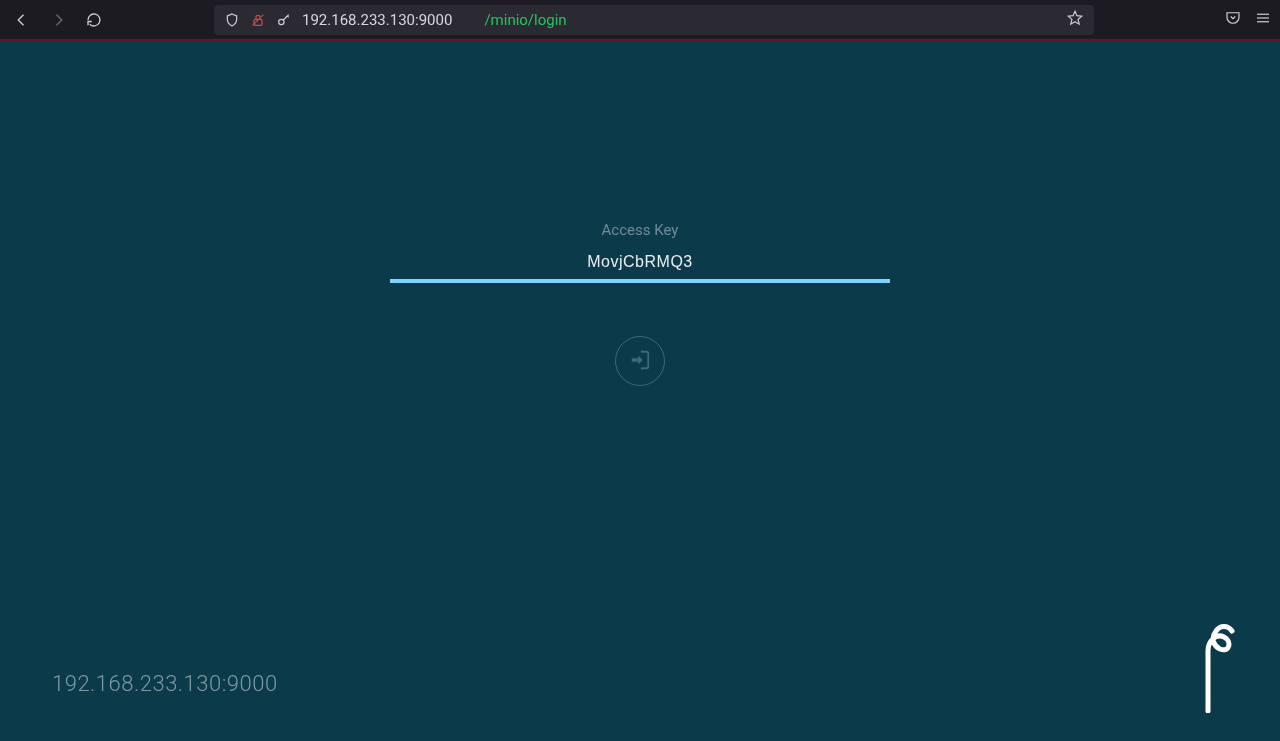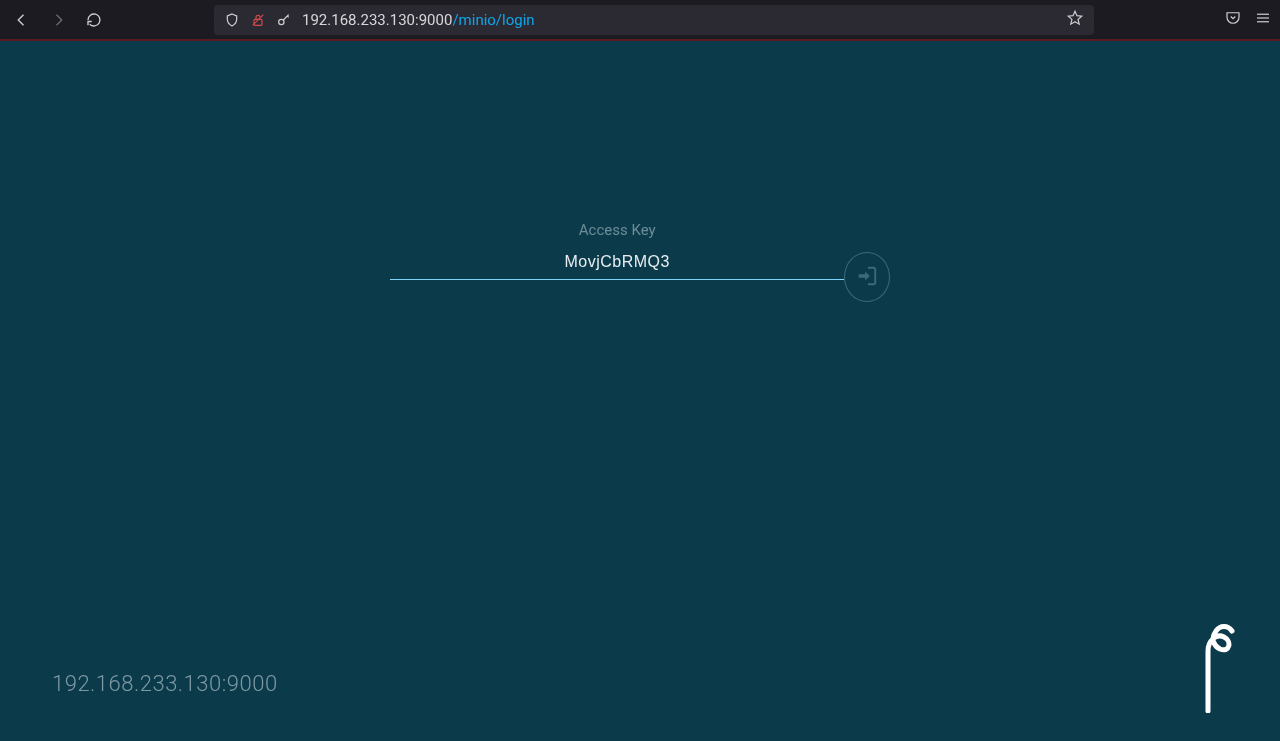--- a/index.html
+++ b/index.html
@@ -33,50 +33,50 @@
     display: flex;
     align-items: center;
     padding: 0 10px;
     gap: 10px;
     color: #d7d7db;
     font-size: 15px;
   }
   .urlbar .icon { display:flex; align-items:center; justify-content:center; }
   .urlbar .icon svg { width: 16px; height: 16px; }
   .urlbar .addr { flex: 1; white-space: nowrap; overflow: hidden; }
-  .urlbar .addr .dim { color: #0ea5e9; }
+  .urlbar .addr .dim { color: #22c55e; padding-left: 32px; }
   .urlbar .star svg { width:18px; height:18px; stroke:#cfcfd1; fill:none; stroke-width:1.6; }
   .chrome-right { margin-left:auto; display:flex; align-items:center; gap:12px; }
   .chrome-right .ic svg { width:18px; height:18px; stroke:#cfcfd1; fill:none; stroke-width:1.6; }
 
   
   .page {
     flex: 1;
     position: relative;
     background: #0b3b4b;
   }
   .login-wrap {
     position: absolute;
     left: 50%; top: 180px;
     transform: translateX(-50%);
     width: 500px;
-    display: flex; flex-direction: row; align-items: center;
+    display: flex; flex-direction: column; align-items: center;
   }
   .field { width: 100%; margin-bottom: 35px; }
   .field-label {
     text-align: center;
     color: #6e8b97;
     font-size: 15px;
     margin-bottom: 10px;
   }
   .field-input {
     width: 100%;
     background: transparent;
     border: none;
-    border-bottom: 1px solid #7dd3fc;
+    border-bottom: 4px solid #7dd3fc;
     text-align: center;
     color: #e8eef0;
     font-size: 16px;
     letter-spacing: 0.5px;
     padding: 4px 0 8px 0;
     outline: none;
   }
   .field-input.active { border-bottom: 1px solid #e8eef0; }
   .login-btn {
     margin-top: 18px;

